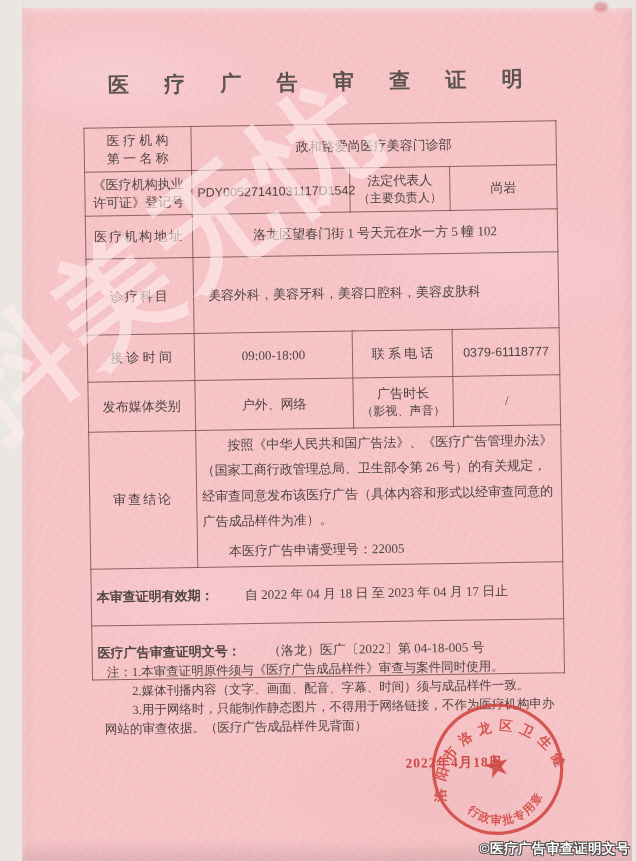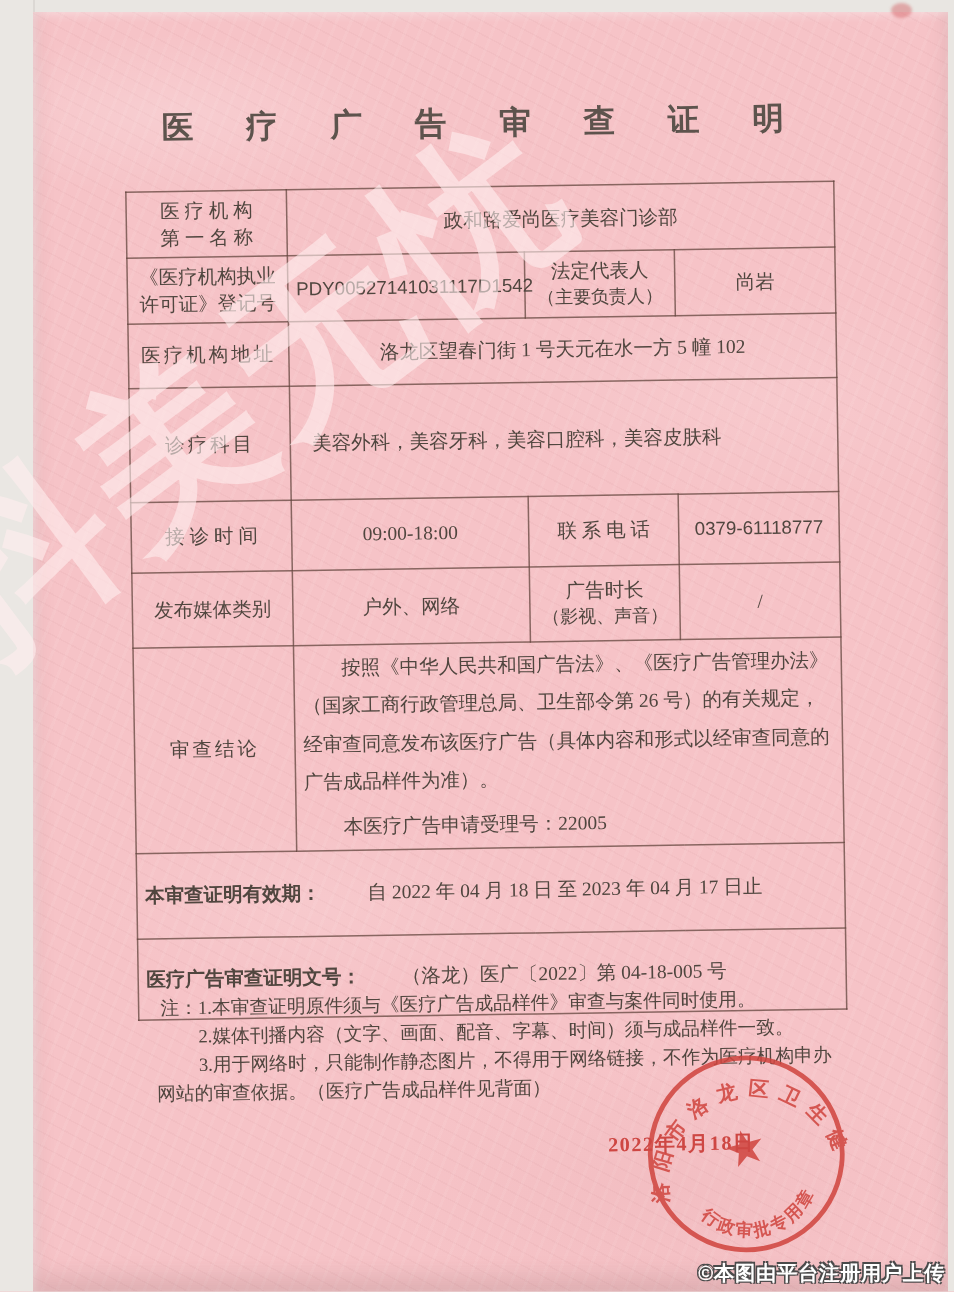--- a/index.html
+++ b/index.html
@@ -194,14 +194,14 @@
         </text>
       </svg>
     </div>
 
     <div class="stamp-date">2022年4月18日</div>
 
   </div>
 
   <div class="watermark">抖美无忧</div>
 
-  <div class="copyright">©本图由平台注册用户上传</div>
+  <div class="copyright">©医疗广告审查证明文号</div>
 </div>
 
 </body></html>

